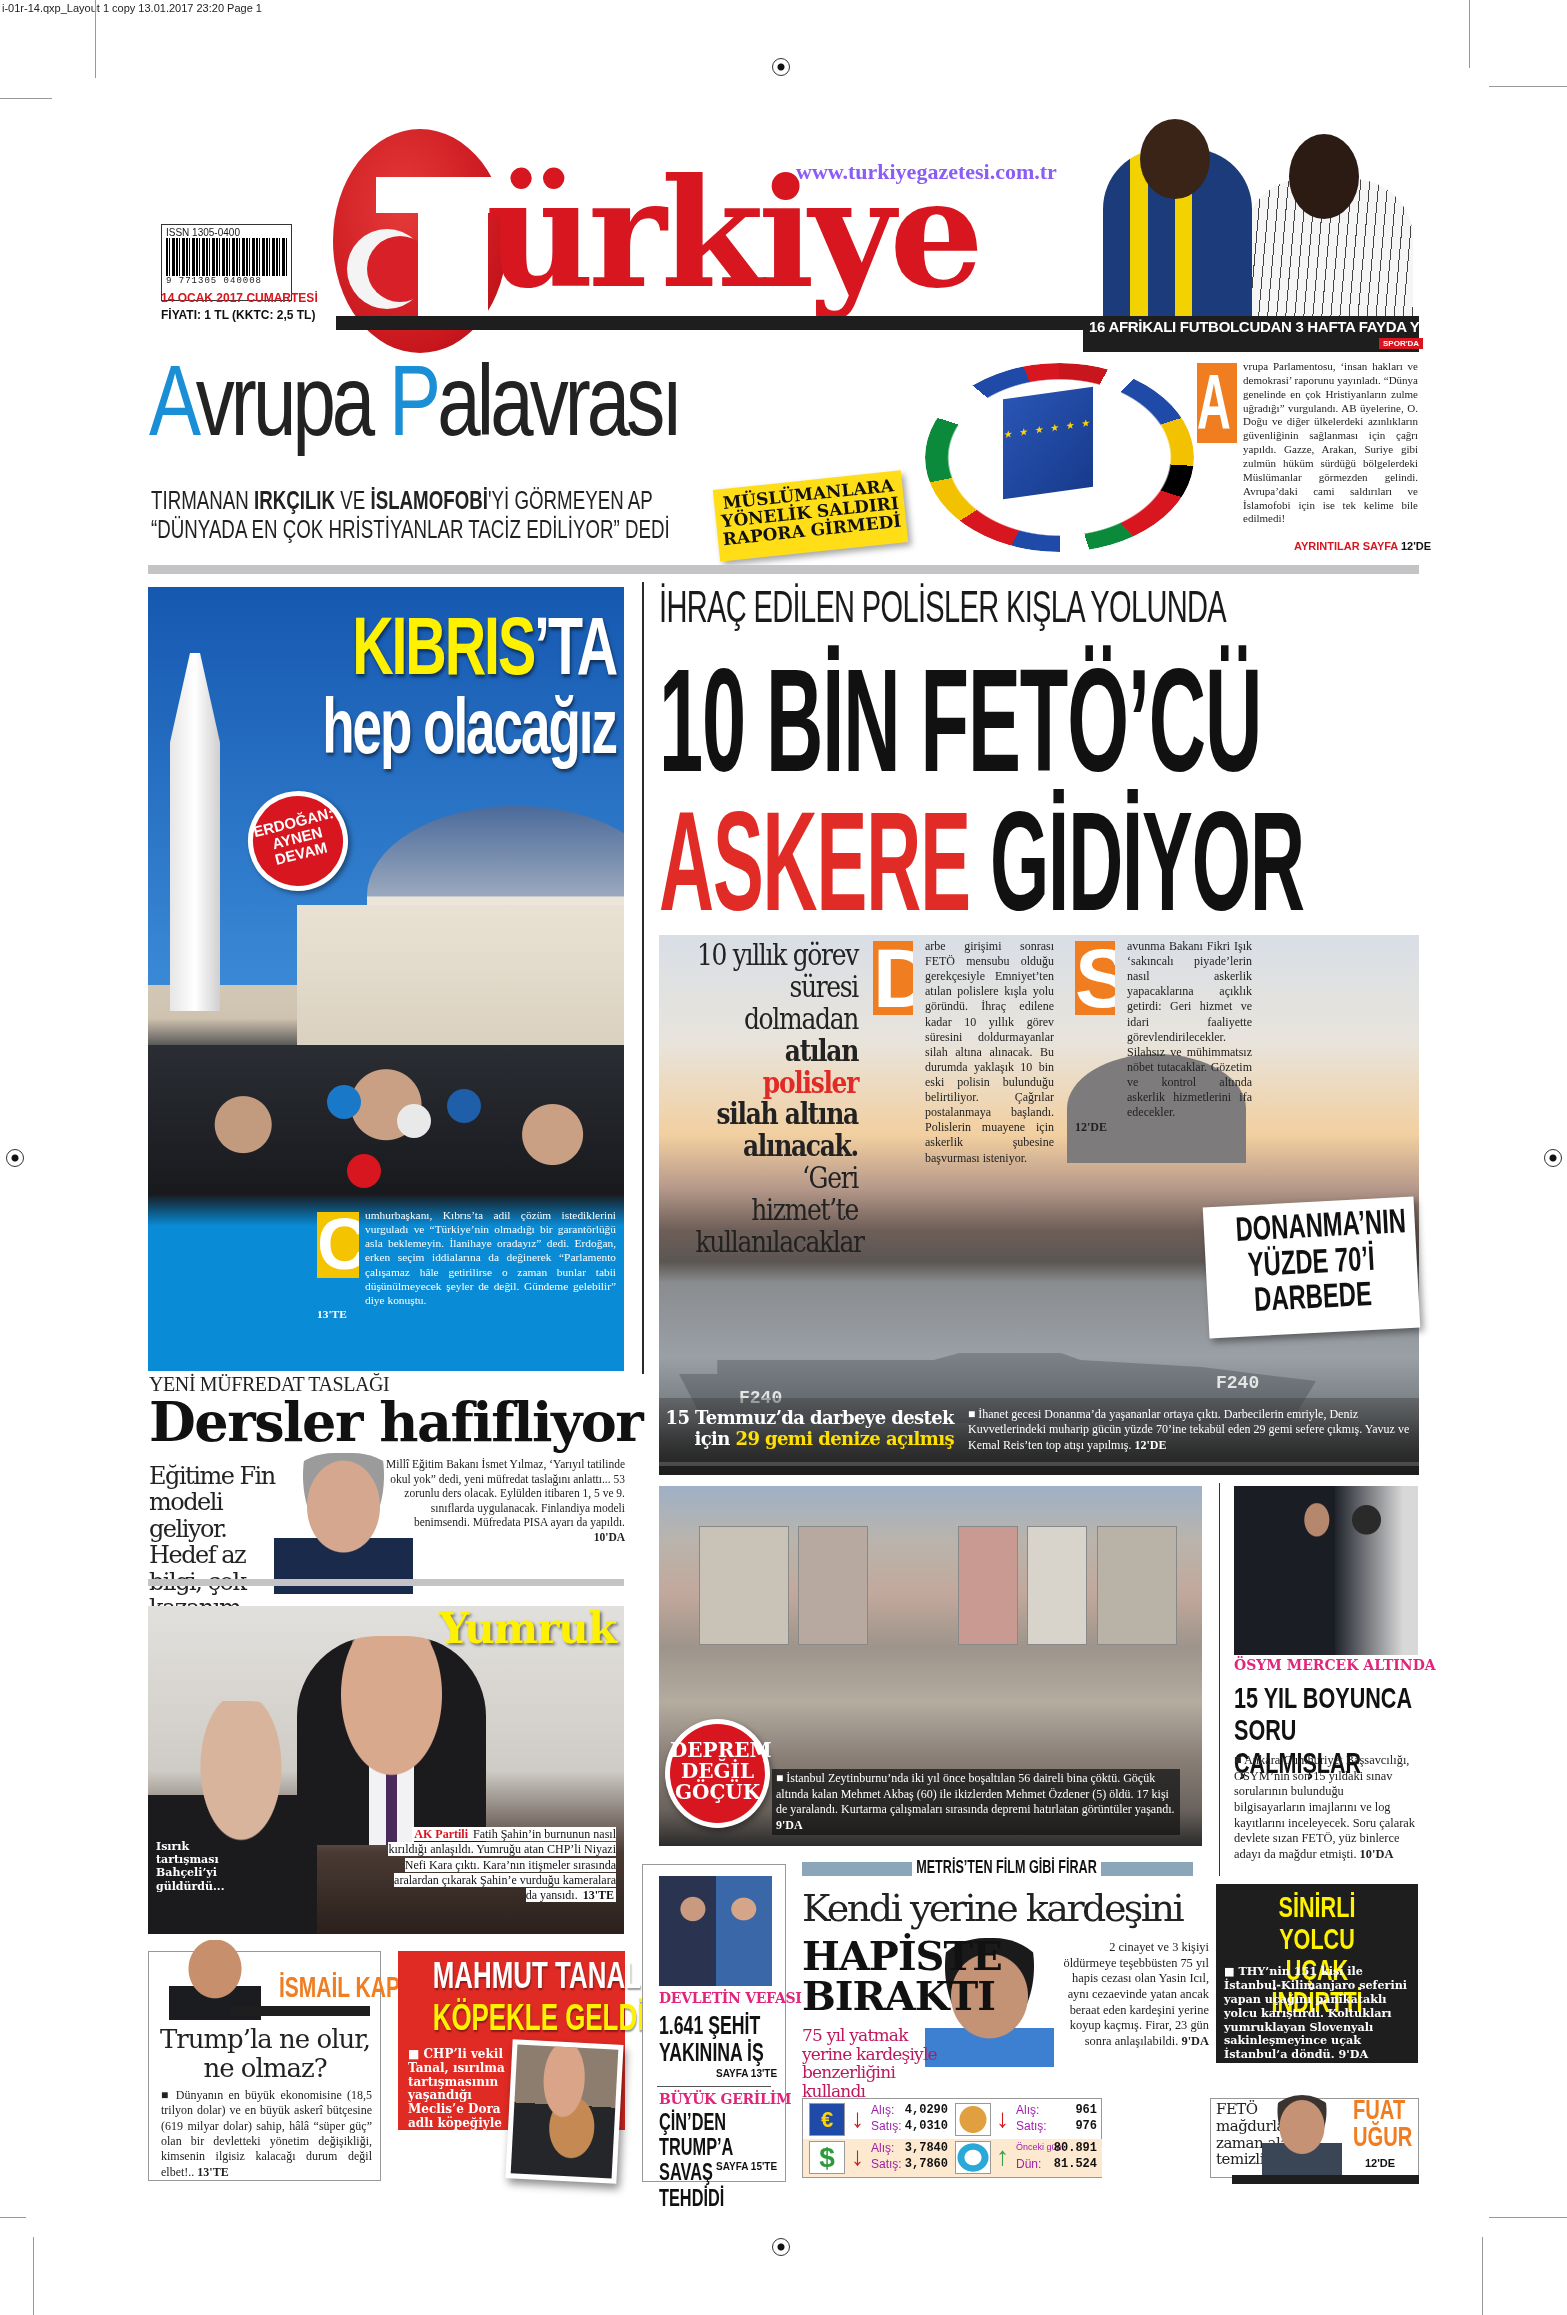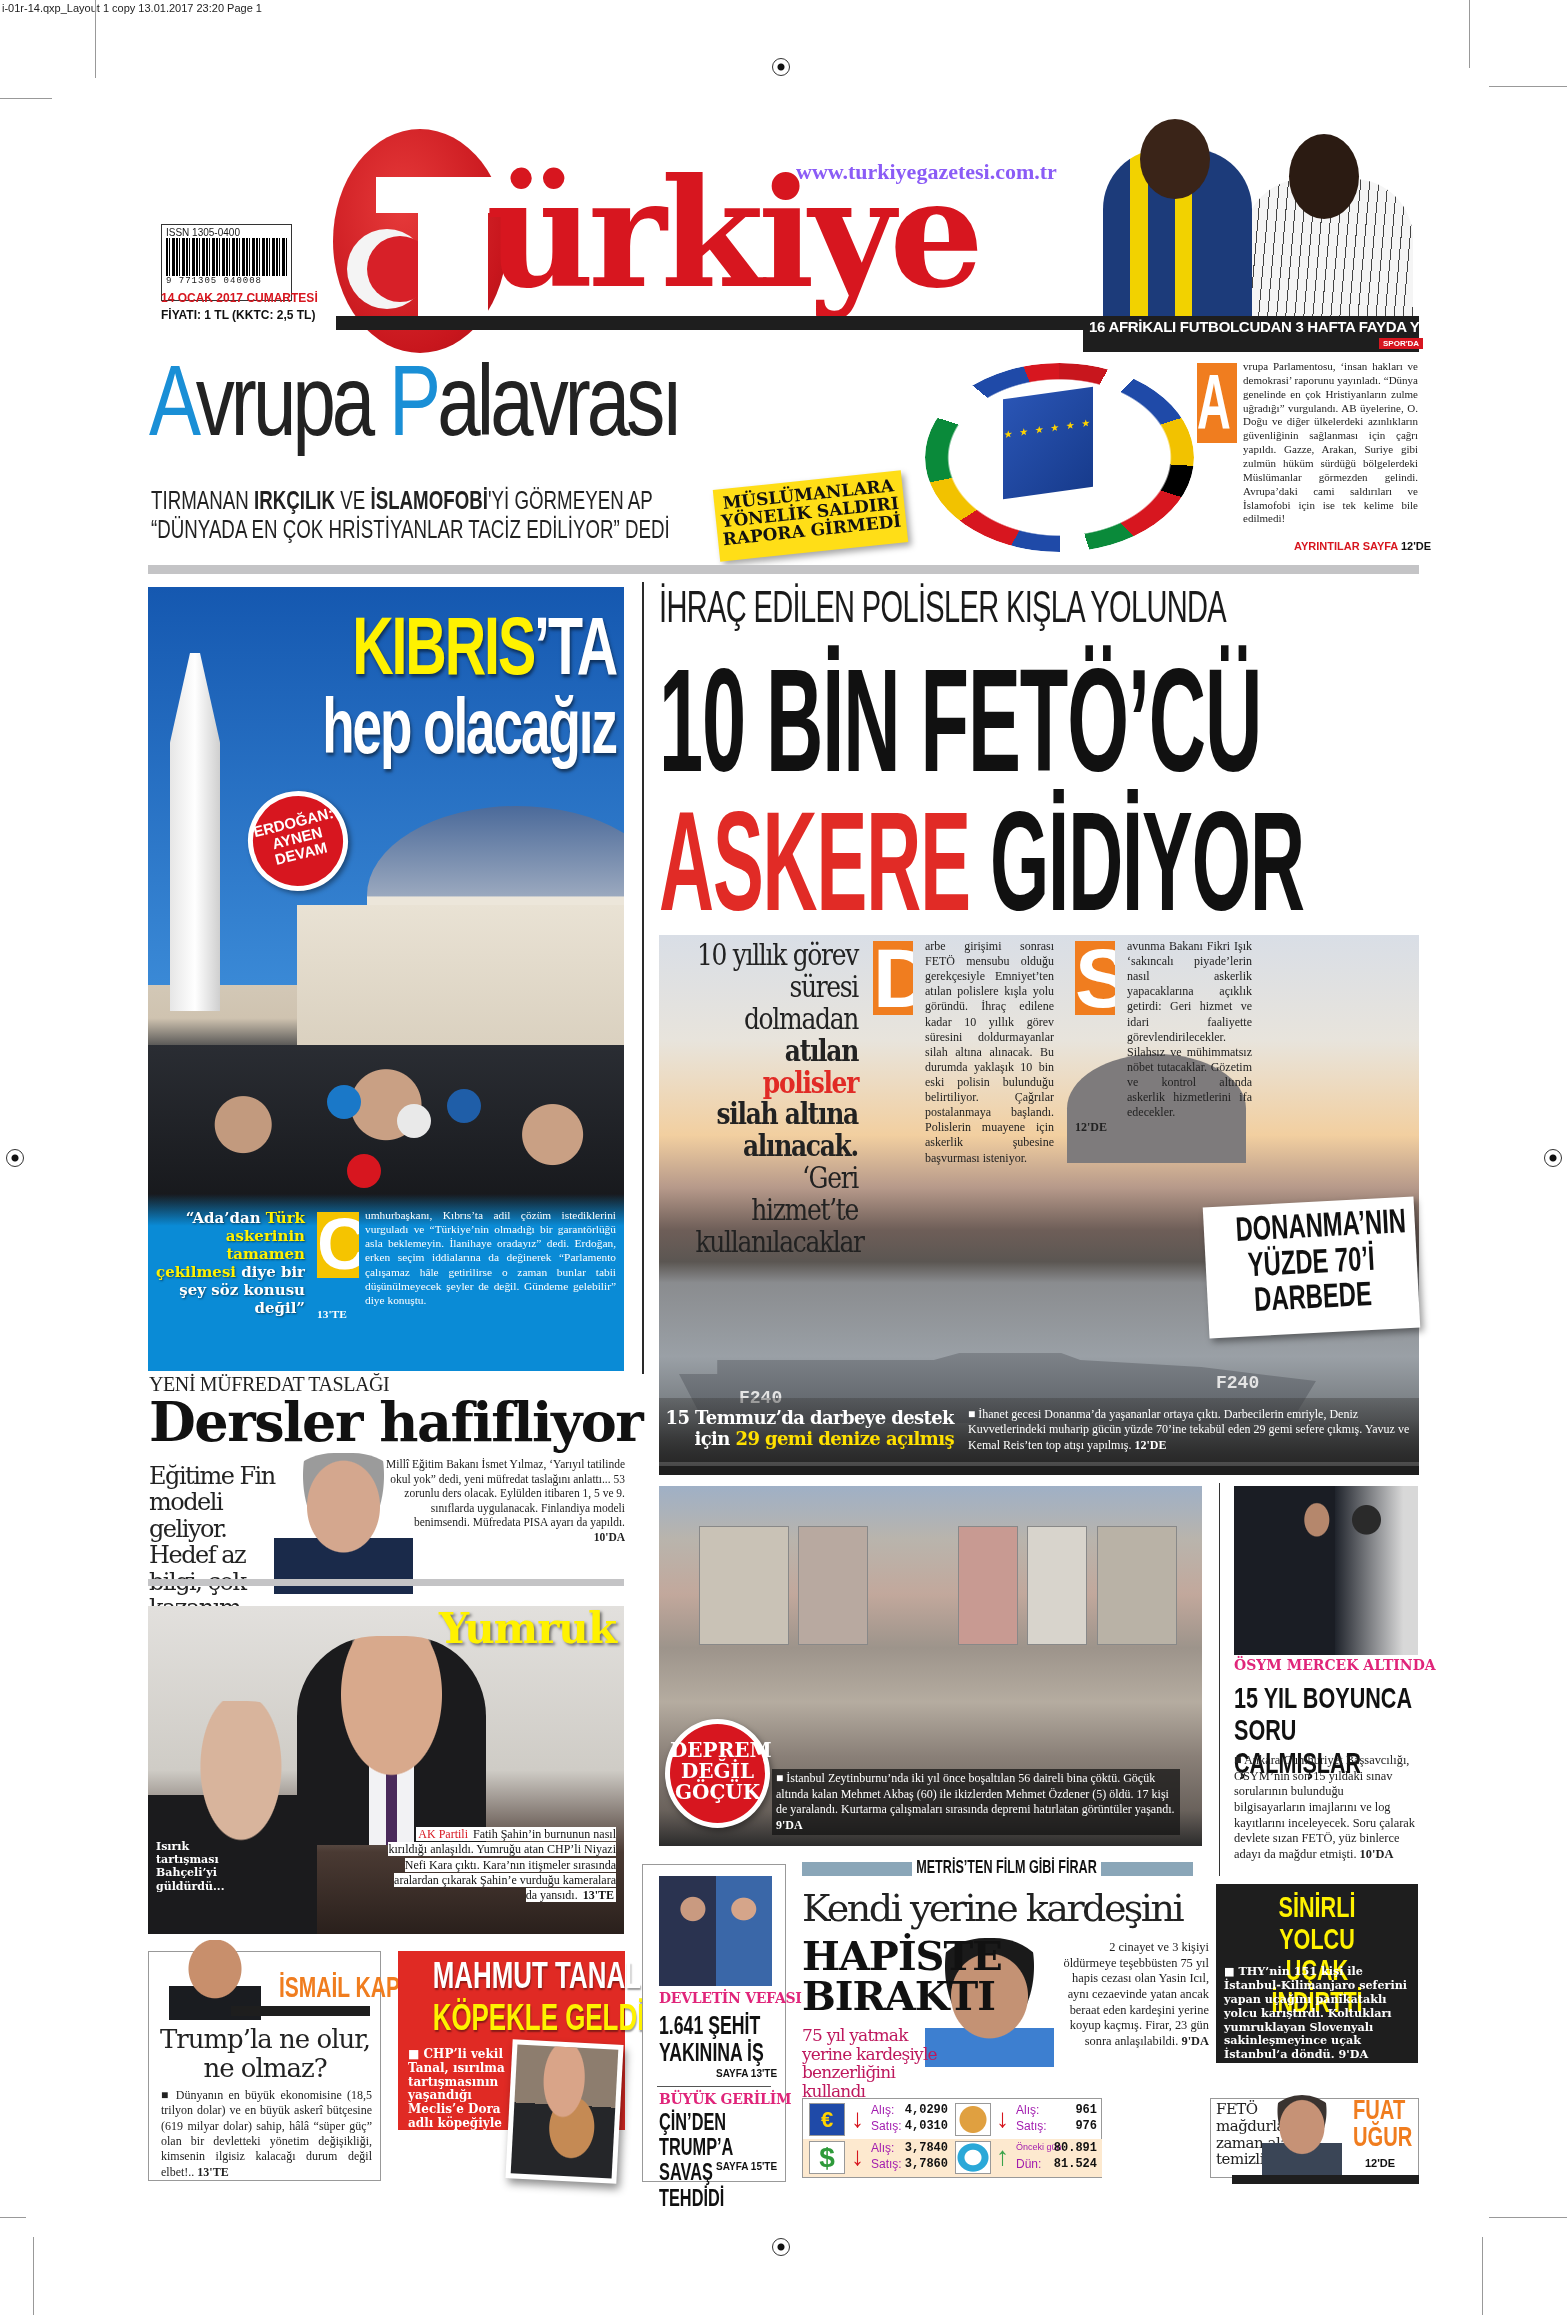--- a/index.html
+++ b/index.html
@@ -100,21 +100,21 @@
   .ders-body{left:386px;top:1457px;width:239px;text-align:right;font:11.5px/1.27 "Liberation Serif",serif;color:#222}
   
   .ym{left:148px;top:1606px;width:476px;height:328px;overflow:hidden;background:linear-gradient(180deg,#e2e0dd,#cfccc6 50%,#4a3a33 75%,#2a201c)}
   .ym-p1{left:0;top:95px;width:169px;height:234px;border-radius:70px 70px 0 0;background:radial-gradient(ellipse at 55% 28%,#d8b49c 0 40px,transparent 41px),linear-gradient(180deg,transparent 40%,#1b1b1d 40%)}
   .ym-p2{left:149px;top:30px;width:189px;height:209px;border-radius:80px 80px 0 0;background:radial-gradient(ellipse at 50% 28%,#d8a98c 0 50px,transparent 51px),radial-gradient(ellipse at 50% 12%,#6b6560 0 40px,transparent 41px),linear-gradient(90deg,#1b1b1d 0 38%,#f2f2f4 38% 47%,#4a2a5a 47% 53%,#f2f2f4 53% 62%,#1b1b1d 62%)}
   .ym-t1{left:249px;top:2px;width:219px;text-align:right;font:900 42px/1 "DejaVu Serif",serif;color:#fff200;text-shadow:2px 2px 3px rgba(0,0,0,.5);letter-spacing:-1px}
   .ym-t2{left:249px;top:48px;width:219px;text-align:right;font:900 42px/1.05 "DejaVu Serif",serif;color:#fff;text-shadow:2px 2px 3px rgba(0,0,0,.5);letter-spacing:-1px}
   .ym-cap{left:8px;top:234px;font:bold 11px/1.2 "DejaVu Serif",serif;color:#fff}
   .ym-body{left:239px;top:221px;width:229px;text-align:right;font:12px/1.28 "Liberation Serif",serif;color:#111}
   .ym-body span{background:#fff;padding:0 2px}
-  .ym-body .red{color:#d7161f;font-weight:normal}
+  .ym-body .red{color:#d7161f;font-weight:bold}
   
   .box{border:1px solid #999;background:#fff}
   .ik-face{left:169px;top:1940px;width:92px;height:80px;border-radius:40px 40px 0 0;background:radial-gradient(ellipse at 50% 36%,#c88f6c 0 26px,transparent 27px),linear-gradient(180deg,transparent 58%,#1a1c20 58%)}
   .ik-name{left:279px;top:1970px;font:bold 30px "Liberation Sans",sans-serif;color:#f07d1f;transform:scaleX(.7);transform-origin:left top;white-space:nowrap}
   .ik-bar{left:231px;top:2006px;width:139px;height:10px;background:#1e1e1e}
   .ik-title{left:149px;top:2025px;width:232px;text-align:center;font:26px/1.1 "DejaVu Serif",serif;color:#222;letter-spacing:-1px}
   .ik-body{left:161px;top:2088px;width:211px;font:12px/1.28 "Liberation Serif",serif;color:#222;text-align:justify}
   .mt{left:398px;top:1951px;width:227px;height:179px;background:#e02a24}
   .mt-t1{left:402px;top:1958px;width:219px;text-align:center;font:bold 36px/1 "Liberation Sans",sans-serif;color:#fff;transform:scaleX(.72);white-space:nowrap;text-shadow:1px 2px 2px rgba(0,0,0,.4)}
   .mt-t2{left:402px;top:2000px;width:219px;text-align:center;font:bold 36px/1 "Liberation Sans",sans-serif;color:#fff200;transform:scaleX(.72);white-space:nowrap;text-shadow:1px 2px 2px rgba(0,0,0,.4)}
@@ -229,21 +229,20 @@
   <div class="abs mosque-wall"></div>
   <div class="abs crowd"></div>
   <div class="abs mic" style="left:179px;top:498px;background:#1a78c8"></div>
   <div class="abs mic" style="left:249px;top:517px;background:#e9e9e9"></div>
   <div class="abs mic" style="left:299px;top:502px;background:#1f5ea8"></div>
   <div class="abs mic" style="left:199px;top:567px;background:#d7161f"></div>
   <div class="abs kb-title1"><span class="y">KIBRIS</span><span>’TA</span></div>
   <div class="abs kb-title2">hep olacağız</div>
   <div class="abs kb-badge">ERDOĞAN: AYNEN DEVAM</div>
   <div class="abs kb-blue"></div>
-  <div class="abs kb-quote"><span>“Ada’dan </span><span class="y">Türk askerinin tamamen çekilmesi</span><span> diye bir şey söz konusu değil”</span></div>
   <div class="abs kb-drop">C</div>
   <div class="abs kb-body"><span class="first">umhurbaşkanı, Kıbrıs’ta adil çözüm istediklerini vurguladı ve “Türkiye’nin olmadığı bir garantörlüğü asla beklemeyin. İlanihaye oradayız” dedi. Erdoğan, erken seçim iddialarına da değinerek “Parlamento çalışamaz hâle getirilirse o zaman bunlar tabii düşünülmeyecek şeyler de değil. Gündeme gelebilir” diye konuştu.</span> <b>13'TE</b></div>
 </div>
 
 <div class="abs vsep" style="left:642px;top:582px;height:792px"></div>
 
 <div class="abs mh-over">İHRAÇ EDİLEN POLİSLER KIŞLA YOLUNDA</div>
 <div class="abs mh-1">10 BİN FETÖ’CÜ</div>
 <div class="abs mh-2"><span class="red">ASKERE</span><span> GİDİYOR</span></div>
 

